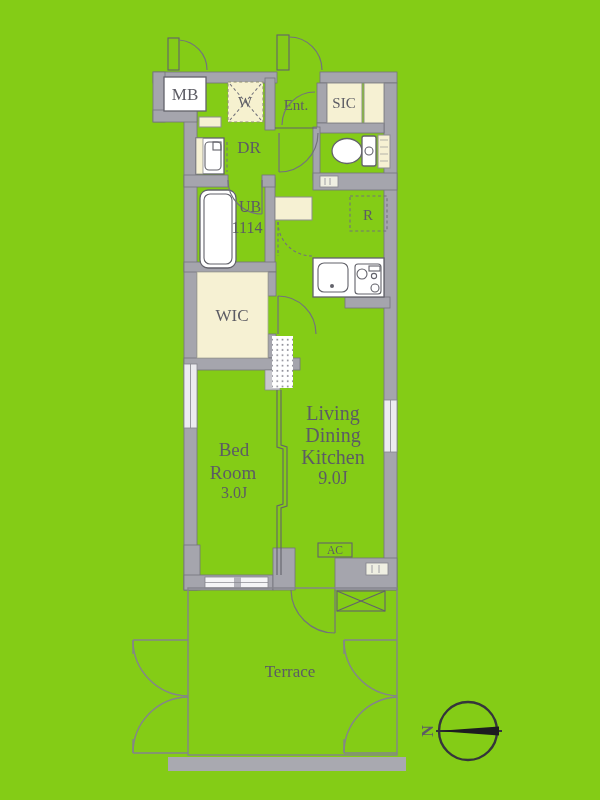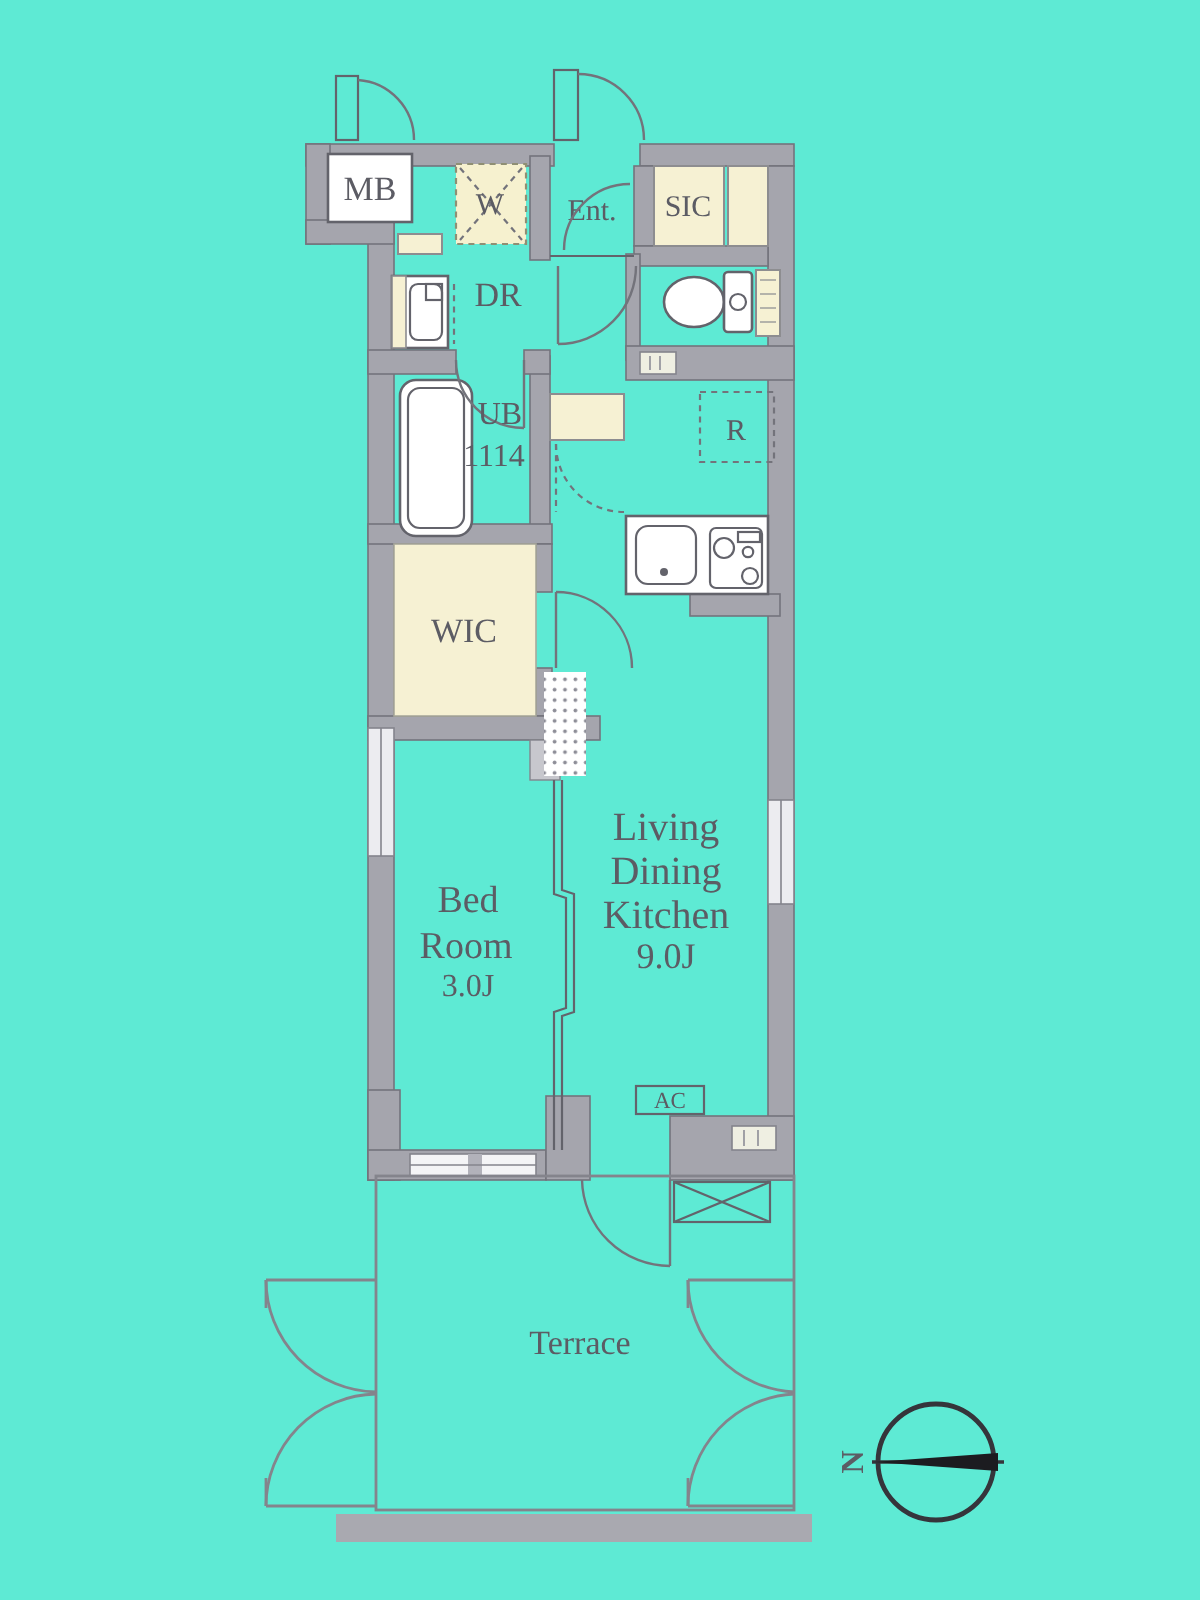--- a/index.html
+++ b/index.html
@@ -1,16 +1,16 @@
 <!DOCTYPE html>
 <html><head>
 <meta charset="utf-8">
 <style>
   html,body{margin:0;padding:0;background:#ffffff;}
-  .stage{position:relative;width:600px;height:800px;background:#5eead4;overflow:hidden;
+  .stage{position:relative;width:600px;height:800px;background:#84cc16;overflow:hidden;
          font-family:"Liberation Serif","DejaVu Serif",serif;}
   svg{position:absolute;left:0;top:0;}
   text{fill:#5c5c64;font-family:"Liberation Serif","DejaVu Serif",serif;}
   .wall{fill:#a5a5ad;stroke:#74747c;stroke-width:0.8;}
   .cream{fill:#f6f1d3;stroke:#8d8d90;stroke-width:1;}
   .fixture{fill:#ffffff;stroke:#63636b;stroke-width:1.3;}
   .thin{fill:none;stroke:#63636b;stroke-width:1.1;}
   .arc{fill:none;stroke:#73737b;stroke-width:1.2;}
   .dash{fill:none;stroke:#73737b;stroke-width:1.1;stroke-dasharray:3,2.6;}
   .dashcream{fill:#f6f1cf;stroke:#8f8f74;stroke-width:1.1;stroke-dasharray:3,2.6;}

